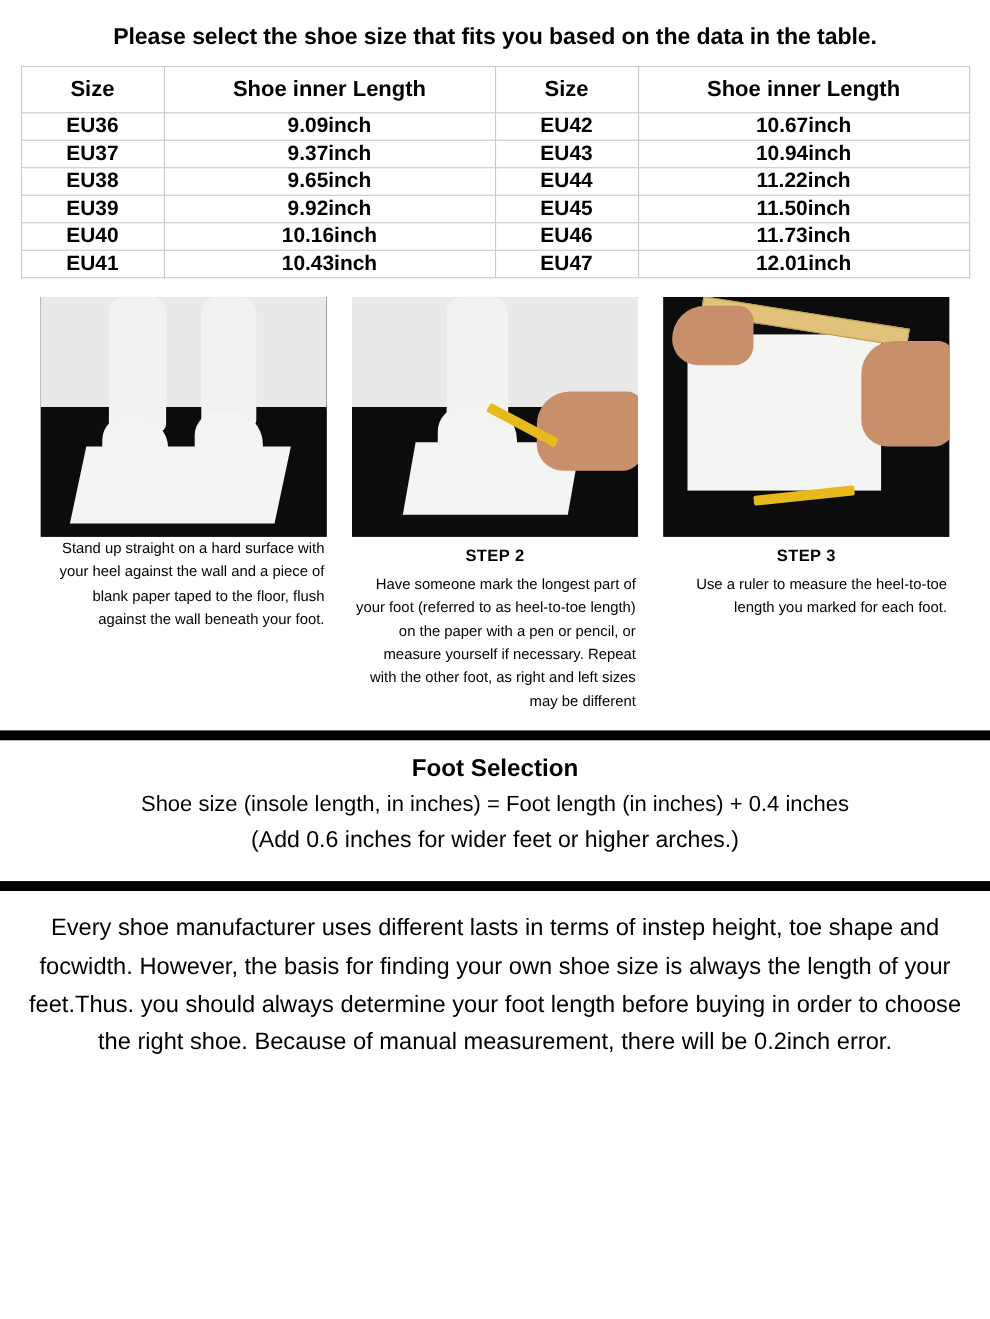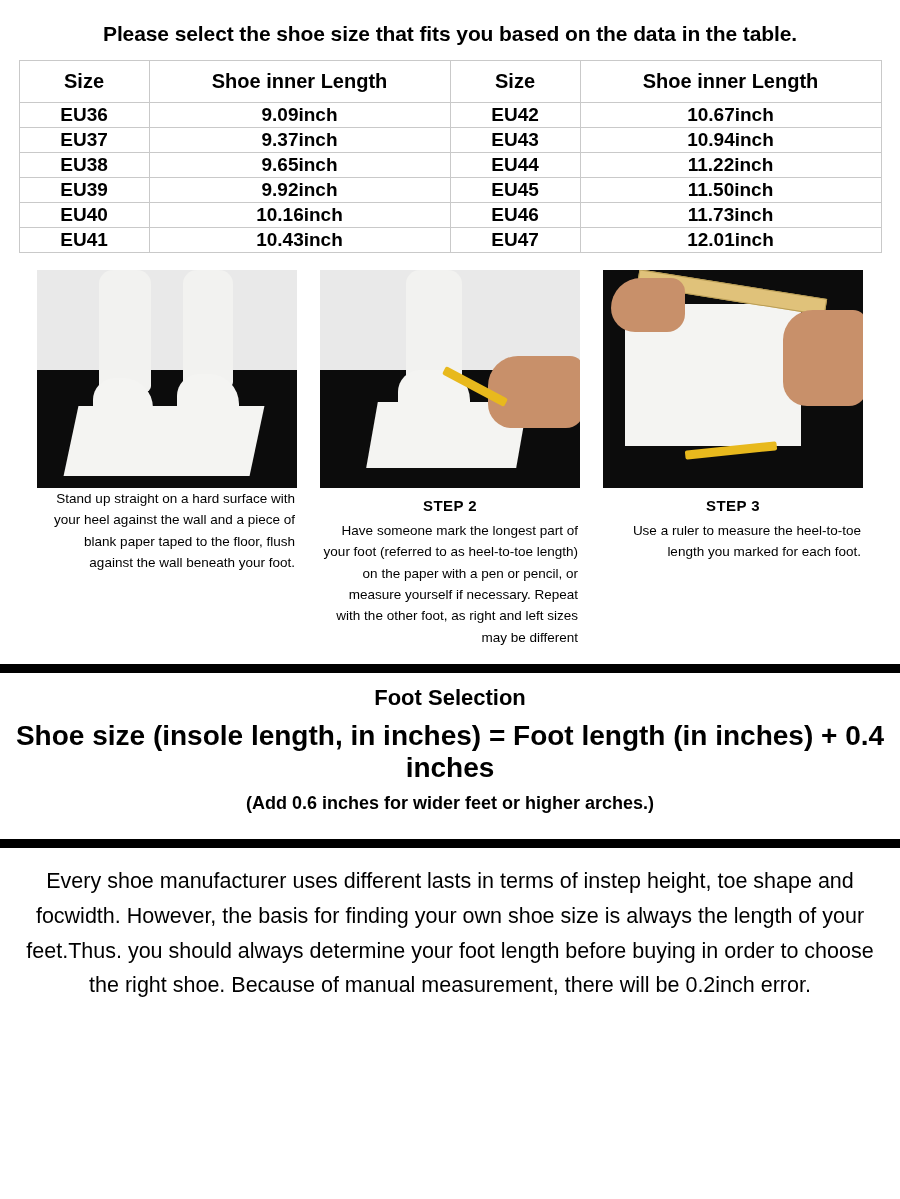--- a/index.html
+++ b/index.html
@@ -143,27 +143,27 @@
   .selection {
     padding: 12px 8px 13px 8px;
     text-align: center;
   }
   .selection-title {
     font-size: 22px;
     font-weight: bold;
     padding-bottom: 9px;
   }
   .selection-formula {
-    font-size: 28px;
-    font-weight: bold;
+    font-size: 20px;
+    font-weight: normal;
     padding-bottom: 9px;
   }
   .selection-note {
-    font-size: 18px;
-    font-weight: bold;
+    font-size: 21px;
+    font-weight: normal;
   }
 
   
   .footer-note {
     text-align: center;
     font-size: 21.5px;
     line-height: 1.62;
     padding: 16px 12px 10px 12px;
   }
 </style>

